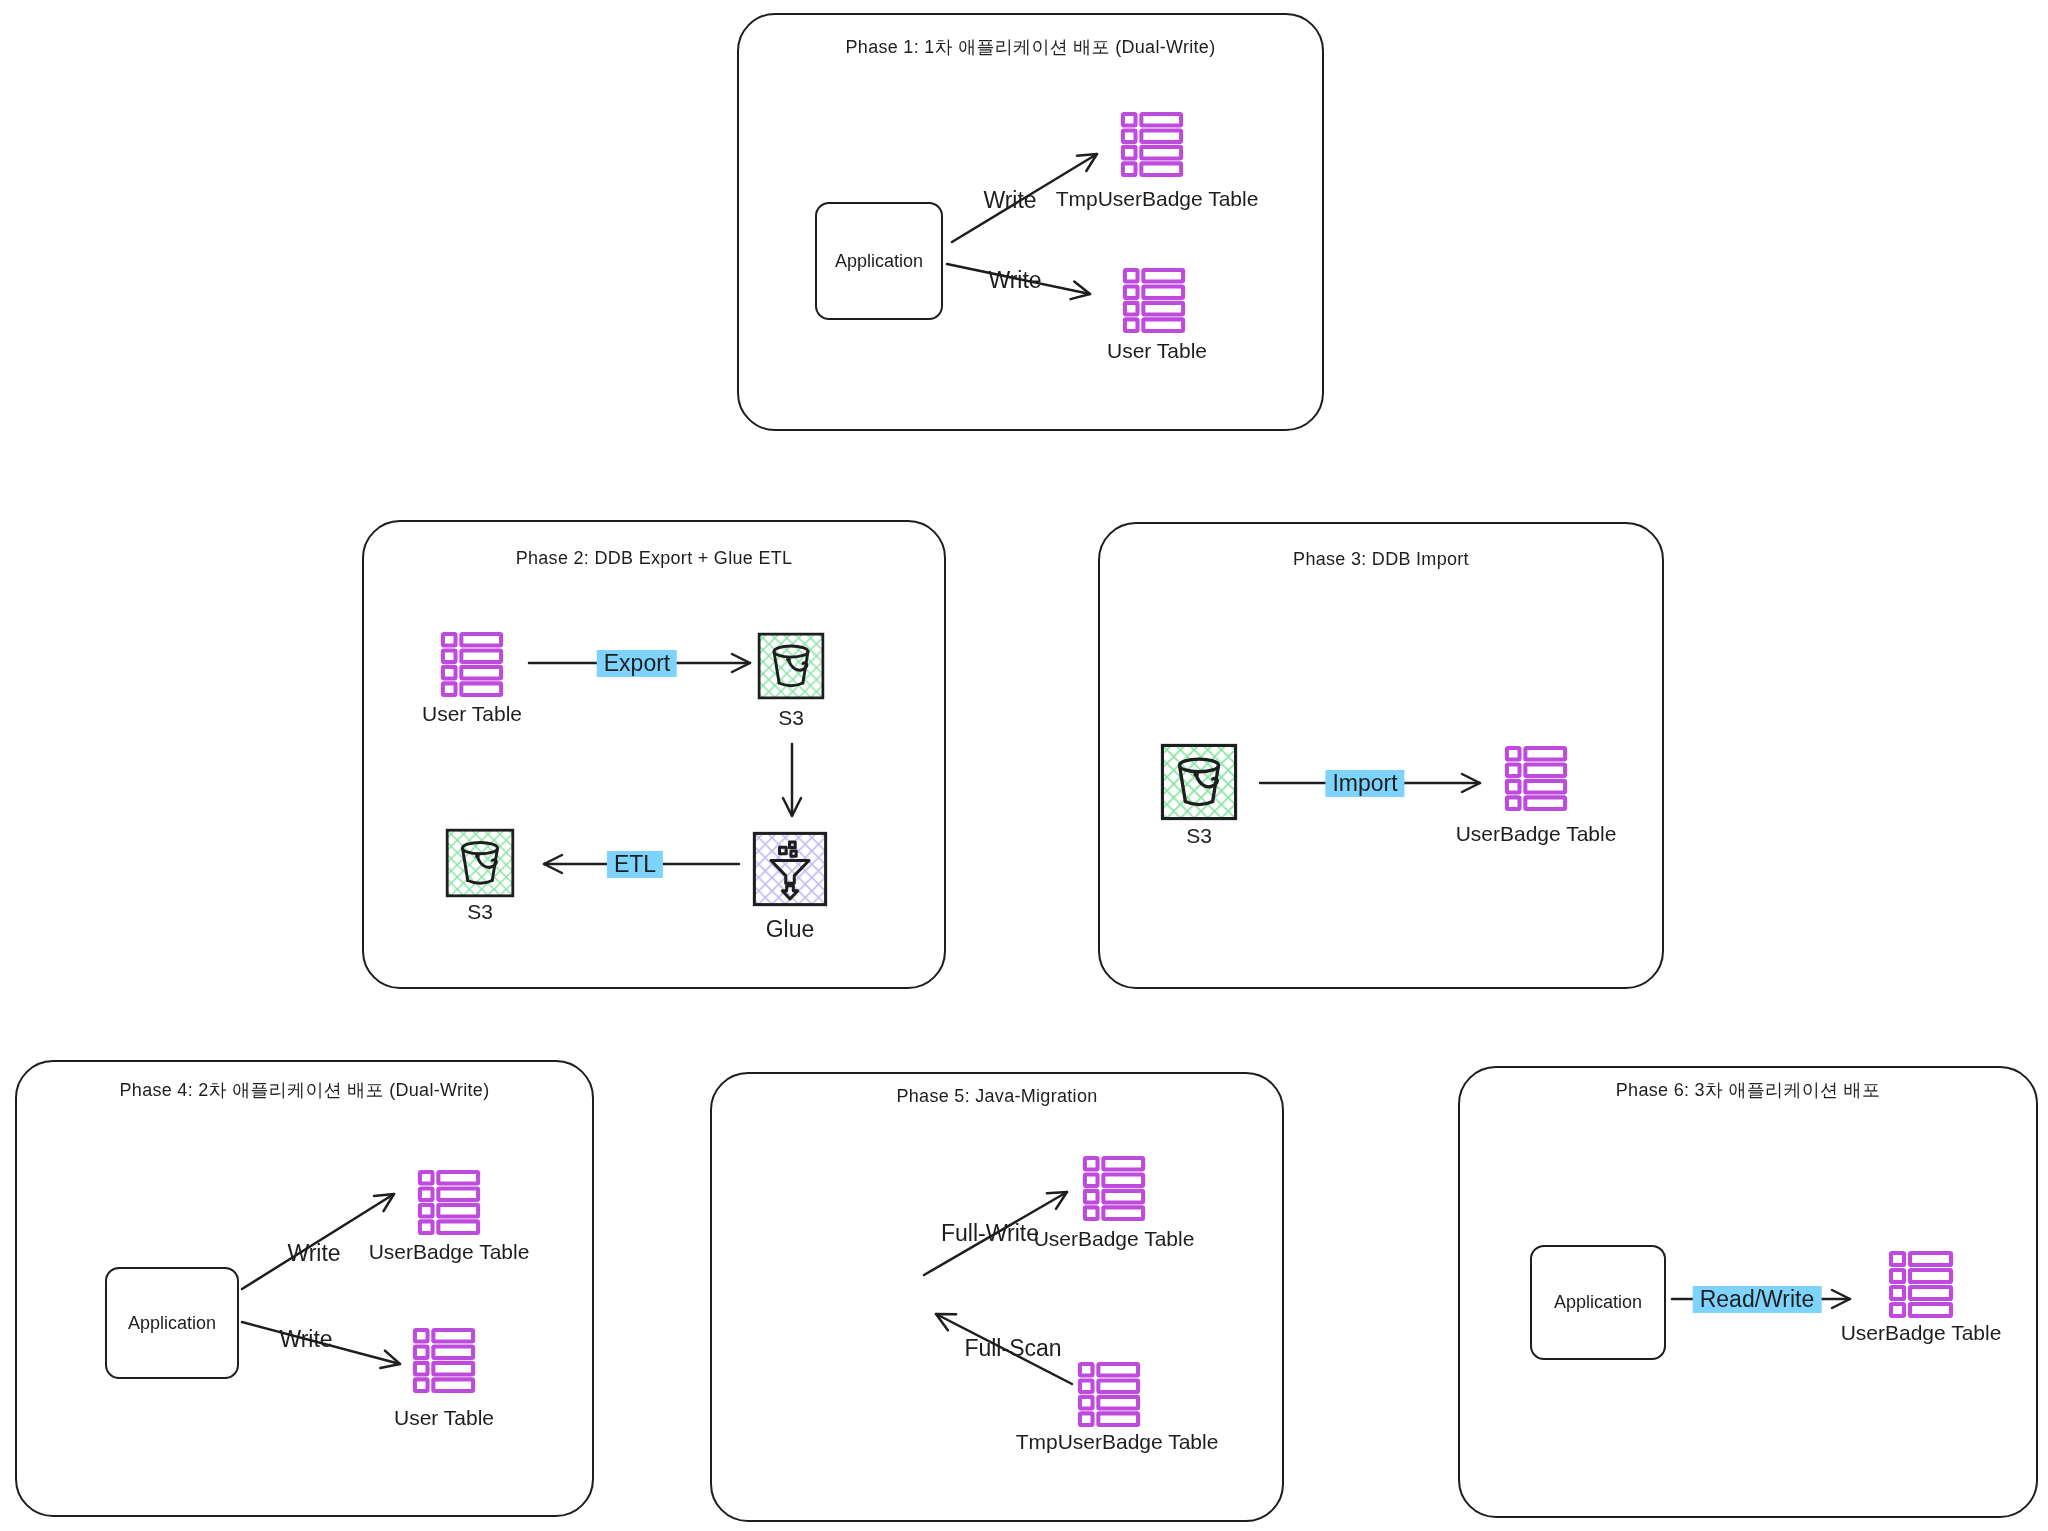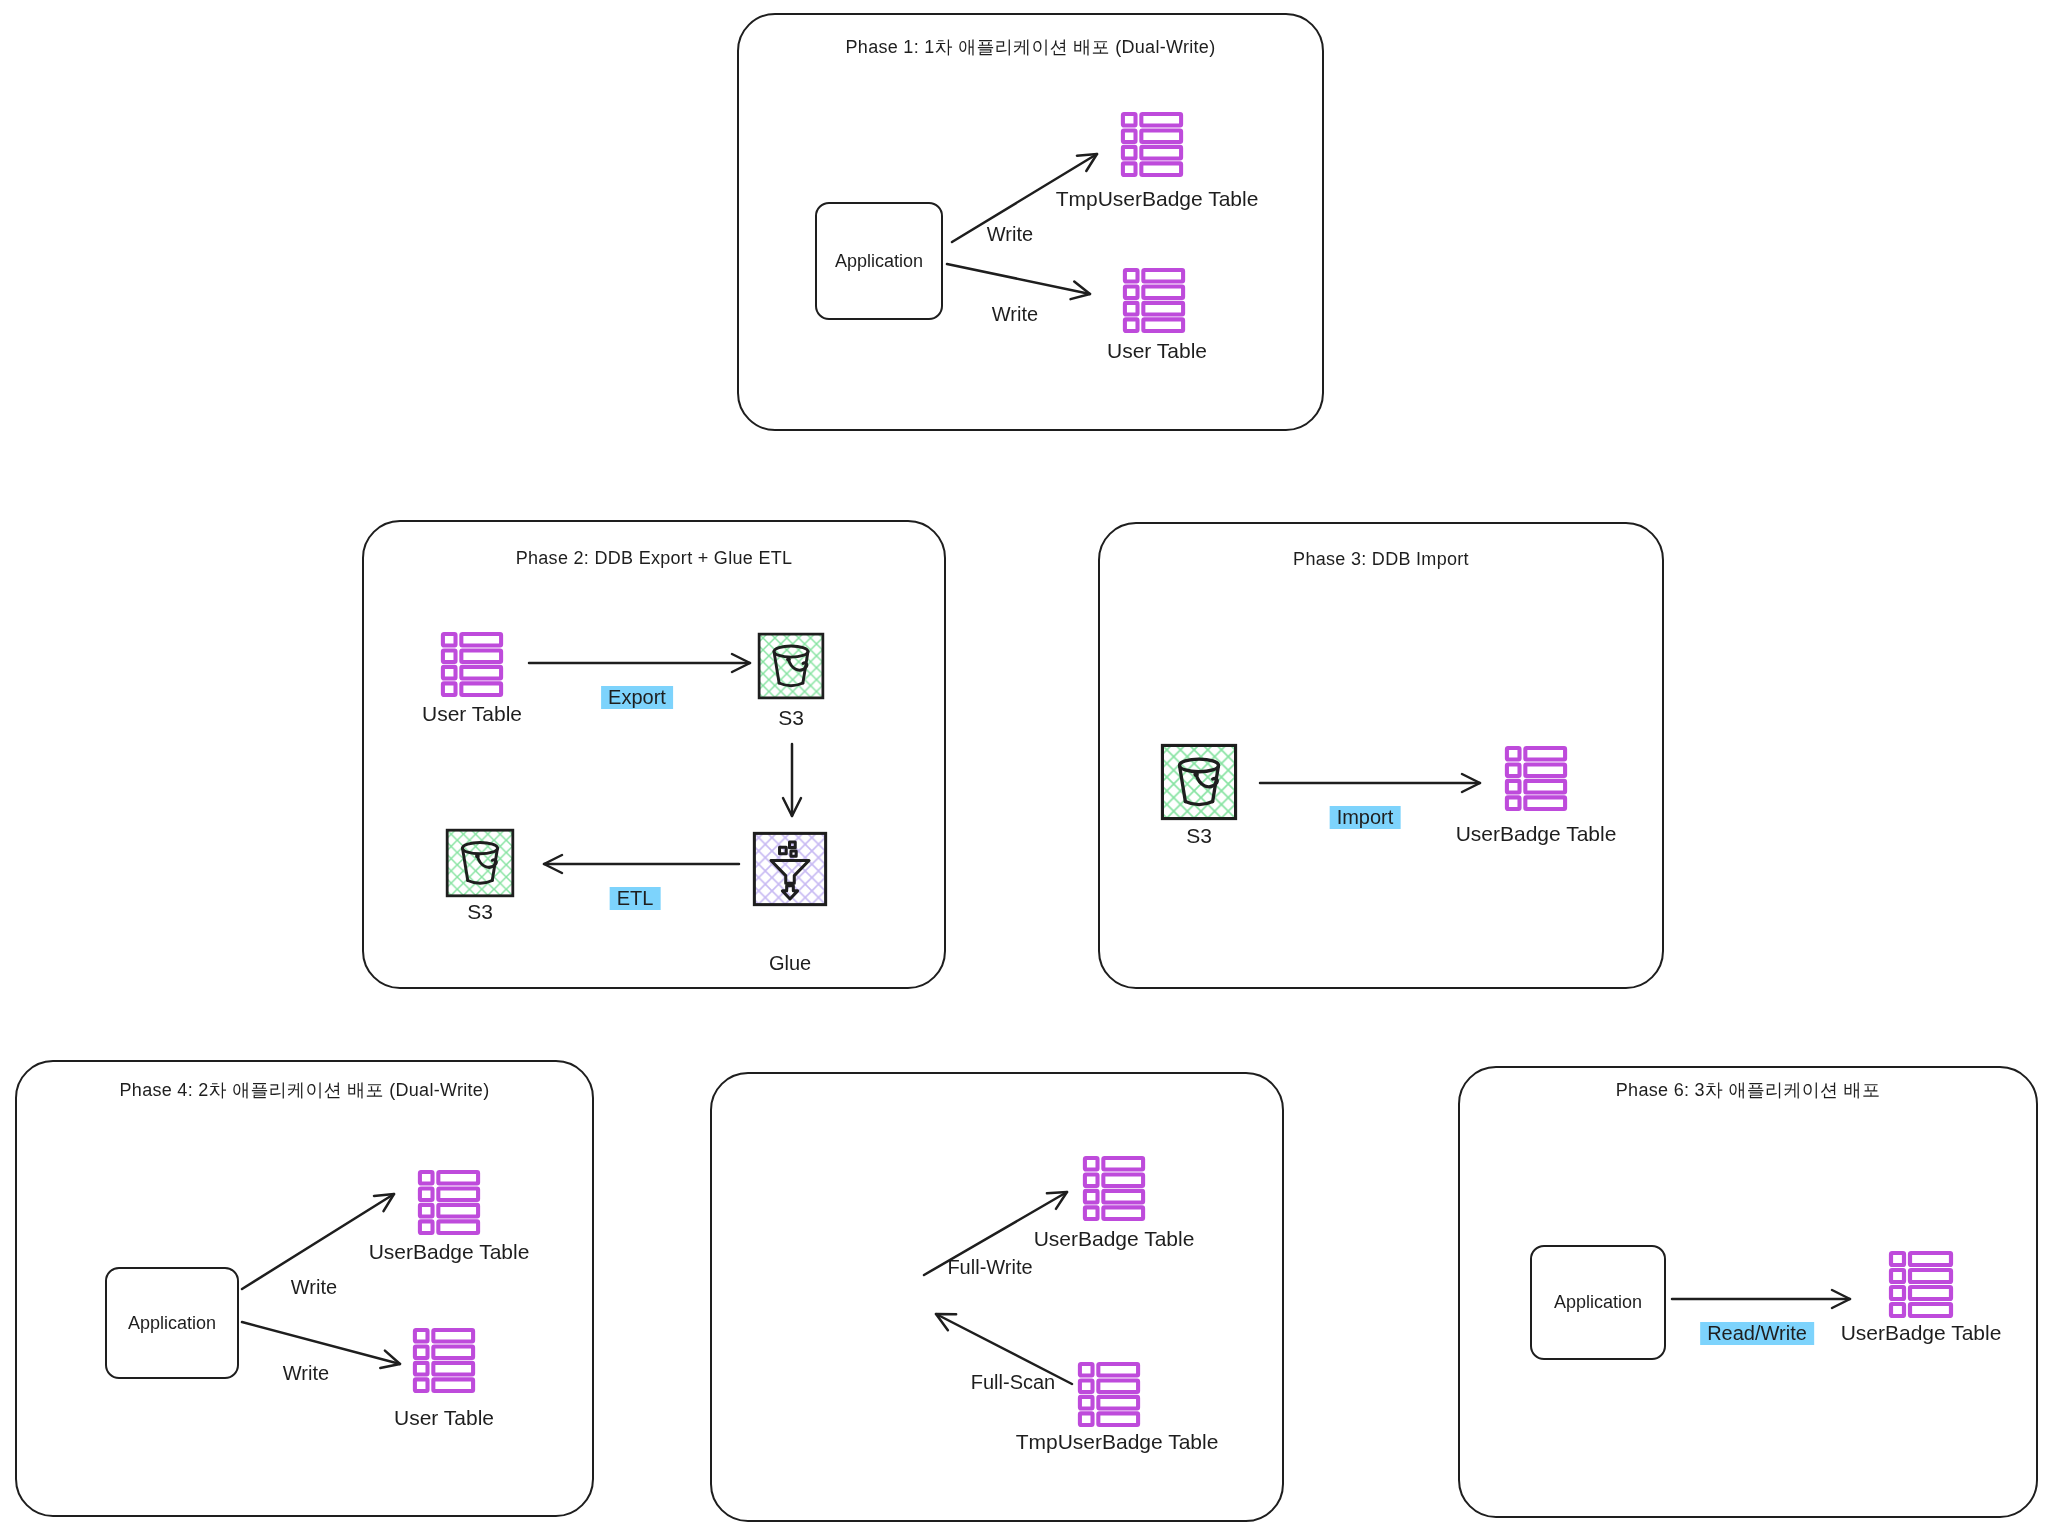--- a/index.html
+++ b/index.html
@@ -16,21 +16,21 @@
   }
   .node{
     position:absolute;border:2.5px solid #1e1e1e;border-radius:14px;background:#ffffff;
     display:flex;align-items:center;justify-content:center;text-align:center;
     font-size:18px;color:#1e1e1e;line-height:1.25;
   }
   .icon{position:absolute;display:block;}
   .lbl{
     position:absolute;transform:translateX(-50%);font-size:21px;white-space:nowrap;color:#1e1e1e;
   }
-  .action-lbl{font-size:20px;margin-top:36px;}
+  .action-lbl{font-size:23px;}
   .on-line{background:#7dd3fc;padding:0 7px;}
   .arrow{position:absolute;overflow:visible;}
   .arrow line{stroke:#1e1e1e;stroke-width:2.5;stroke-linecap:round;}
 </style>
 </head>
 <body>
 
 <svg width="0" height="0" style="position:absolute" aria-hidden="true">
   <defs>
     <marker id="ah" markerUnits="userSpaceOnUse" markerWidth="30" markerHeight="30" refX="23" refY="13" orient="auto">
@@ -193,20 +193,21 @@
     </svg>
     <div class="lbl action-lbl" style="left:289px;top:264px">Write</div>
 
     <svg class="icon" style="left:395px;top:264px;width:64px;height:68px">
         <use href="#ddb-table"></use>
       </svg>
     <div class="lbl" style="left:427px;top:344px">User Table</div>
   </div>
 
   <div class="phase" style="left:710px;top:1072px;width:570px;height:446px">
+    <div class="phase-title" style="top:12px">Phase 5: Java-Migration</div>
 
 
     <svg class="arrow" style="left:202px;top:108px;width:163px;height:103px">
       <line x1="10" y1="93" x2="153" y2="10" marker-end="url(#ah)"></line>
     </svg>
     <div class="lbl action-lbl" style="left:278px;top:146px">Full-Write</div>
 
     <svg class="icon" style="left:370px;top:80px;width:64px;height:68px">
         <use href="#ddb-table"></use>
       </svg>

